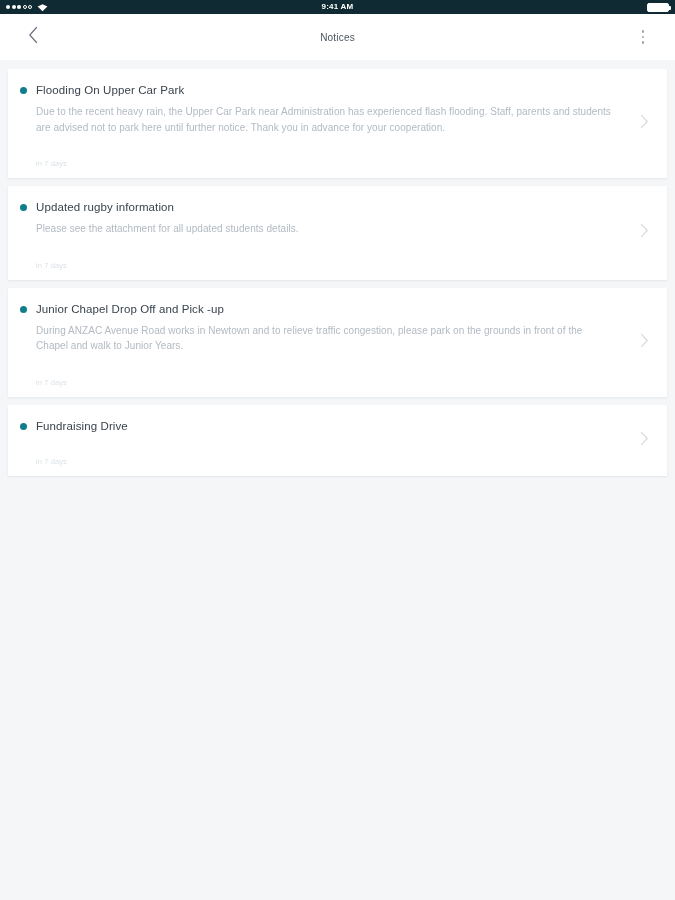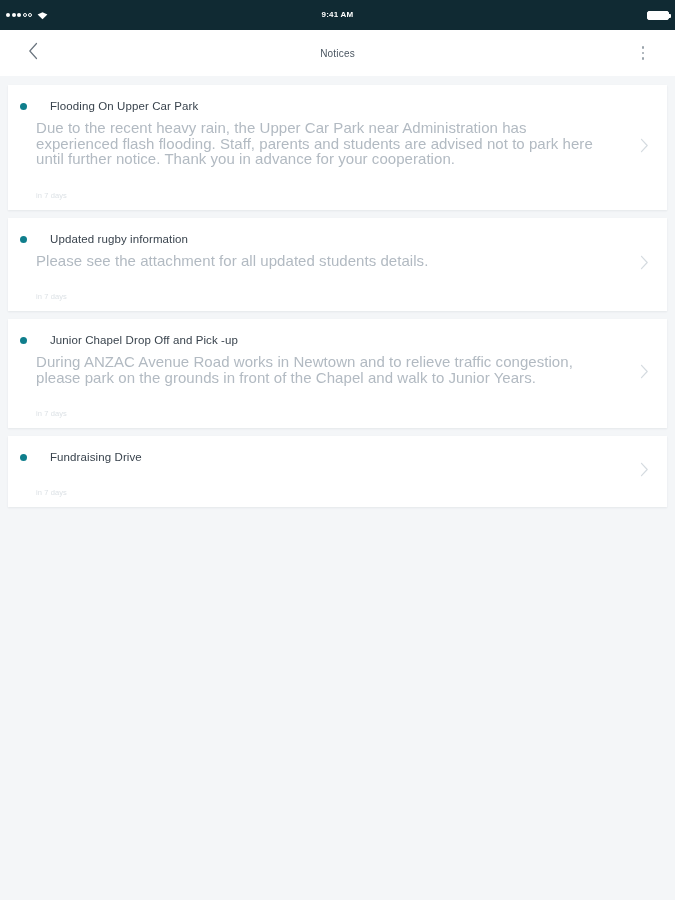--- a/index.html
+++ b/index.html
@@ -14,21 +14,21 @@
     -webkit-font-smoothing: antialiased;
     overflow: hidden;
   }
 
   
   .status-bar {
     height: 14px;
     background: #102a33;
     display: flex;
     align-items: center;
-    padding: 8px 6px;
+    padding: 0 6px;
     position: relative;
   }
   .status-left {
     display: flex;
     align-items: center;
     gap: 3px;
   }
   .signal-dots {
     display: flex;
     align-items: center;
@@ -149,39 +149,39 @@
     margin-top: 9px;
   }
   .notice-body {
     flex: 1;
     padding: 14px 10px 10px 12px;
     min-width: 0;
   }
   .notice-head {
     display: flex;
     align-items: flex-start;
-    gap: 23px;
+    gap: 9px;
   }
   .notice-dot {
     width: 7px;
     height: 7px;
     border-radius: 50%;
     background: #0f7e8c;
     flex: none;
     margin-top: 4px;
   }
   .notice-title {
     font-size: 11.5px;
     color: #39434d;
     line-height: 14px;
     letter-spacing: 0.1px;
   }
   .notice-text {
     margin: 7px 0 0 16px;
-    font-size: 15px;
+    font-size: 10px;
     line-height: 15.5px;
     color: #b2bac2;
     letter-spacing: 0.05px;
   }
   .notice-time {
     margin: 24px 0 0 16px;
     font-size: 7.5px;
     color: #dde2e6;
     letter-spacing: 0.1px;
   }

